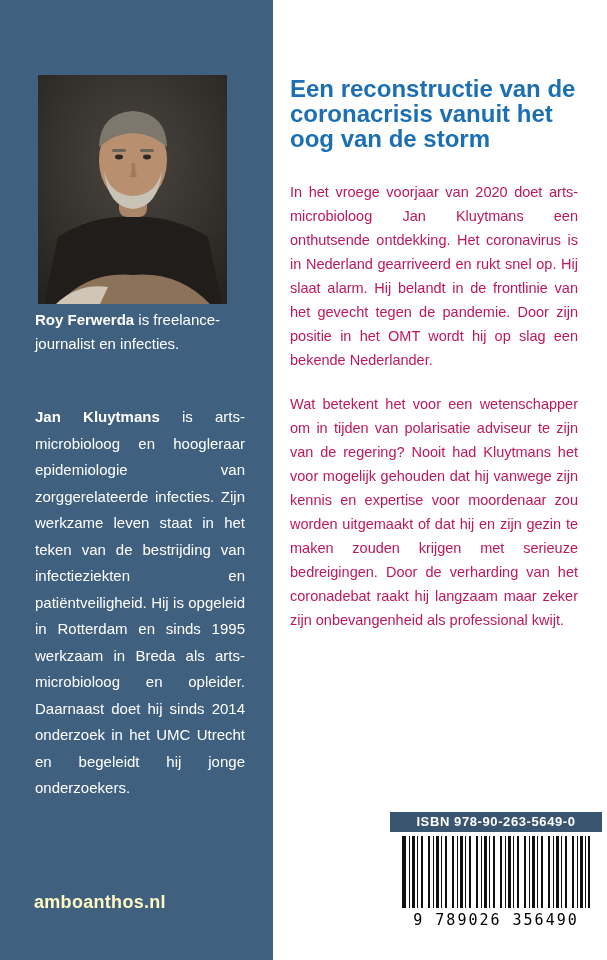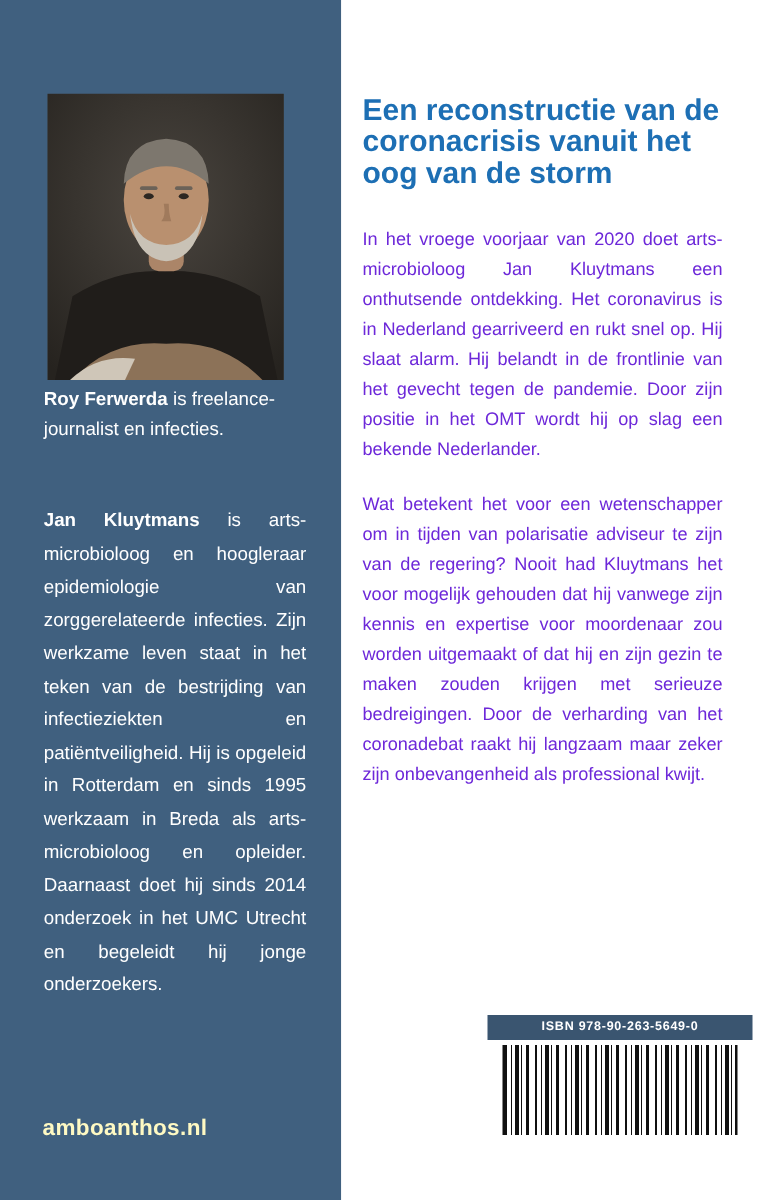--- a/index.html
+++ b/index.html
@@ -59,37 +59,37 @@
     width: 292px;
     color: #1d6fb4;
     font-size: 24px;
     font-weight: bold;
     line-height: 25px;
     margin: 0;
   }
   .para {
     position: absolute; left: 17px;
     width: 288px;
-    color: #6d28d9;
+    color: #be185d;
     font-size: 14.5px;
     line-height: 24px;
     text-align: justify;
     margin: 0;
   }
   .para1 { top: 180px; }
   .para2 { top: 392px; }
   .barcode-block {
     position: absolute; left: 117px; top: 812px;
     width: 212px;
     background: #ffffff;
   }
   .isbn-strip {
     background: #3a5570;
     color: #ffffff;
-    font-size: 10px;
+    font-size: 13px;
     font-weight: bold;
     text-align: center;
     height: 20px;
     line-height: 20px;
     letter-spacing: 0.6px;
   }
   .bars-wrap {
     height: 72px;
     background: #ffffff;
     padding: 4px 12px 0 12px;
@@ -170,17 +170,18 @@
 
     <p class="para para1">In het vroege voorjaar van 2020 doet arts-microbioloog Jan Kluytmans een onthutsende ontdekking. Het coronavirus is in Nederland gearriveerd en rukt snel op. Hij slaat alarm. Hij belandt in de frontlinie van het gevecht tegen de pandemie. Door zijn positie in het OMT wordt hij op slag een bekende Nederlander.</p>
 
     <p class="para para2">Wat betekent het voor een wetenschapper om in tijden van polarisatie adviseur te zijn van de regering? Nooit had Kluytmans het voor mogelijk gehouden dat hij vanwege zijn kennis en expertise voor moordenaar zou worden uitgemaakt of dat hij en zijn gezin te maken zouden krijgen met serieuze bedreigingen. Door de verharding van het coronadebat raakt hij langzaam maar zeker zijn onbevangenheid als professional kwijt.</p>
 
     <div class="barcode-block">
       <div class="isbn-strip">ISBN 978-90-263-5649-0</div>
       <div class="bars-wrap">
         <div class="bars"></div>
       </div>
+      <div class="digits">9 789026 356490</div>
     </div>
 
   </div>
 
 </div>
 
 </body></html>

